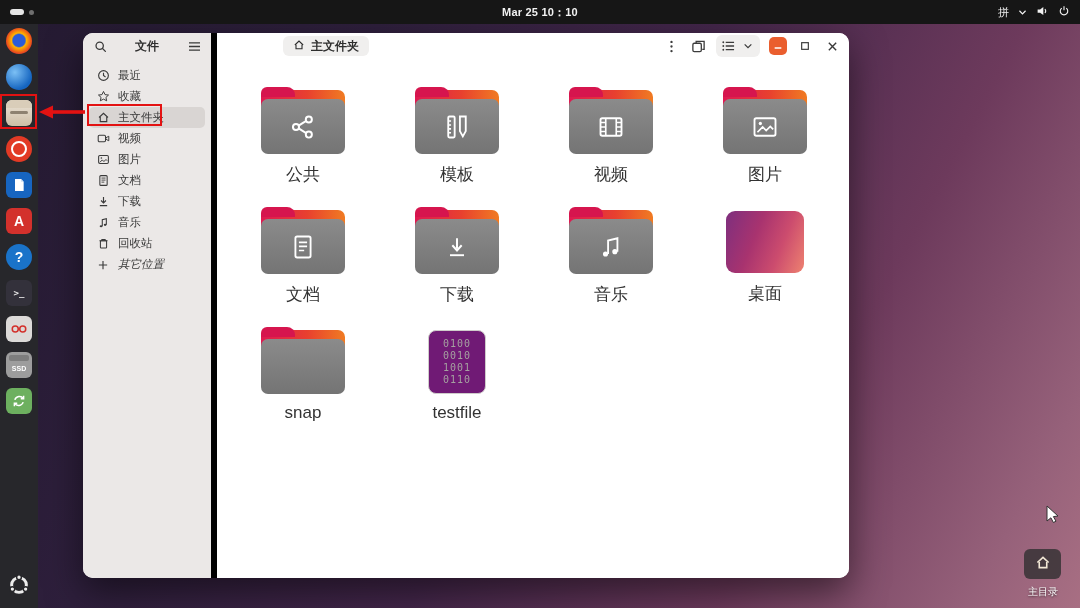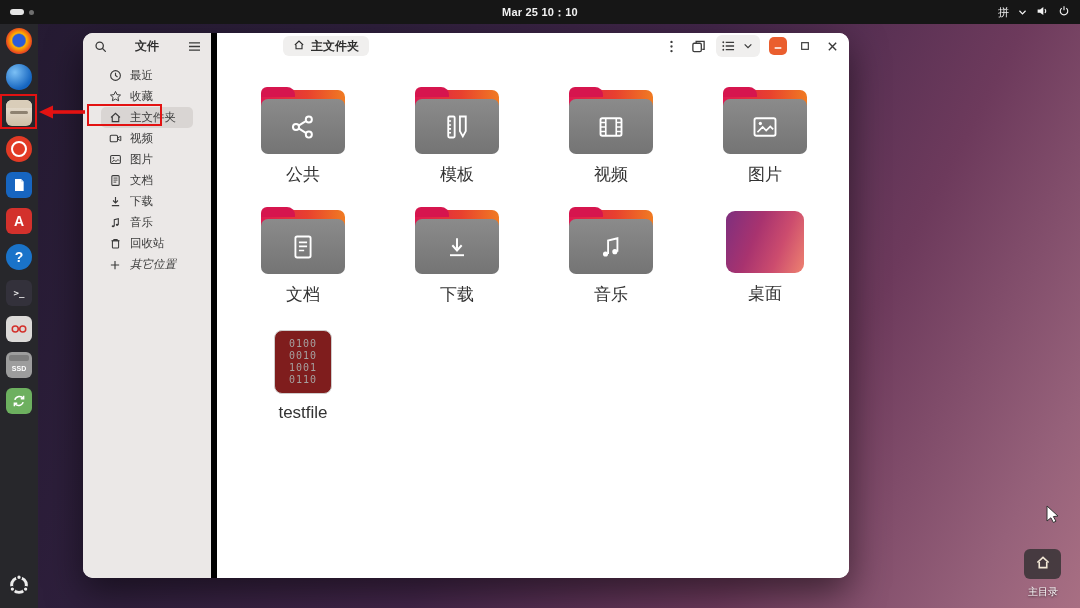--- a/index.html
+++ b/index.html
@@ -45,21 +45,21 @@
 
   
   .window { position:absolute; left:83px; top:33px; width:766px; height:545px; border-radius:10px;
     overflow:hidden; display:flex; background:#fff; box-shadow:0 14px 36px rgba(0,0,0,.5); z-index:10; }
 
   
   .sidebar { width:134px; background:#ebe8e7; border-right:6px solid #000000; display:flex; flex-direction:column; }
   .sb-header { height:24px; display:flex; align-items:center; padding:2px 8px 0; }
   .sb-title { flex:1; text-align:center; font-size:12px; font-weight:700; color:#2f2f2f; }
   .icon-btn { width:18px; height:18px; display:flex; align-items:center; justify-content:center; border-radius:4px; }
-  .sb-list { padding:8px 18px 0; display:flex; flex-direction:column; }
+  .sb-list { padding:8px 6px 0; display:flex; flex-direction:column; }
   .side-item { height:21px; display:flex; align-items:center; gap:8px; padding:0 7px; border-radius:5px;
     font-size:11.5px; color:#3a3a3a; }
   .side-item.selected { background:#d9d5d3; }
   .side-item .si-icon { width:14px; display:flex; justify-content:center; }
   .side-item.other { margin-top:0;font-style:italic; }
 
   
   .main { flex:1; display:flex; flex-direction:column; background:#fff; }
   .main-header { height:24px; display:flex; align-items:center; padding:2px 8px 0; }
   .crumb { margin-left:58px; height:20px; display:flex; align-items:center; gap:6px; background:#f0efee;
@@ -82,21 +82,21 @@
     border-radius:6px 8px 0 0; background:#d6154e; }
   .folder .body { position:absolute; top:9px; left:0; right:0; bottom:0; border-radius:7px;
     background:linear-gradient(#8b8b8b,#747474); }
   .folder .emblem { position:absolute; top:9px; left:0; right:0; bottom:0;
     display:flex; align-items:center; justify-content:center; }
 
   .desktop-tile { width:78px; height:62px; margin-top:4px; border-radius:9px;
     background:linear-gradient(112deg,#7e2f7e 0%,#a8336f 38%,#cc4c6e 68%,#ee8270 100%); }
 
   .textfile { width:58px; height:64px; margin-top:3px; border:1px solid #cfcccb; border-radius:8px;
-    background:#7f1d1d; display:flex; align-items:center; justify-content:center; text-align:center;
+    background:#701a75; display:flex; align-items:center; justify-content:center; text-align:center;
     font-family:"DejaVu Sans Mono",monospace; font-size:10px; line-height:12px; letter-spacing:1px;
     color:#a5a1a0; white-space:pre-line; }
 
   
   .desk-home { position:absolute; left:1024px; top:549px; width:37px; height:30px; border-radius:6px;
     background:rgba(58,52,56,.88); display:flex; align-items:center; justify-content:center; z-index:12; }
   .desk-home-label { position:absolute; left:1012px; top:585px; width:62px; text-align:center;
     color:#fff; font-size:10px; text-shadow:0 1px 2px rgba(0,0,0,.7); z-index:12; }
 
   
@@ -456,20 +456,27 @@
             </div>
           </div>
           <div class="label">音乐</div>
         </div>
 
         <div class="cell">
           <div class="desktop-tile"></div>
           <div class="label">桌面</div>
         </div>
 
+        <div class="cell">
+          <div class="folder">
+            <div class="back"></div>
+              <div class="body"></div>
+          </div>
+          <div class="label">snap</div>
+        </div>
 
         <div class="cell">
           <div class="textfile">0100
 0010
 1001
 0110</div>
           <div class="label">testfile</div>
         </div>
 
       </div>

